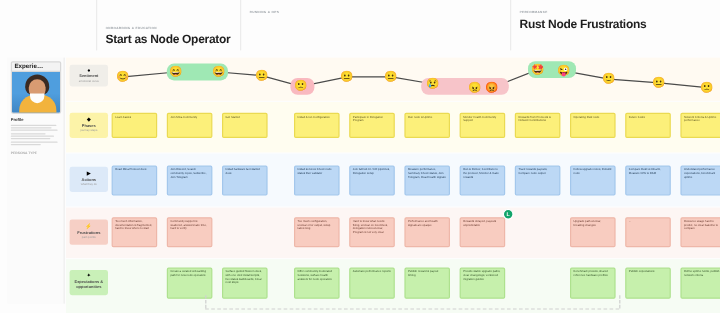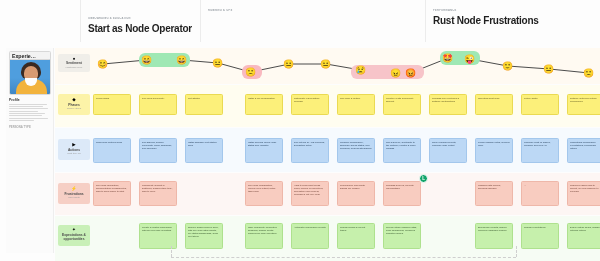--- a/index.html
+++ b/index.html
@@ -118,21 +118,21 @@
 
   .dashed-link { position: absolute; border-bottom: .6px dashed #cfcfcf; }
   .dashed-v    { position: absolute; border-left: .6px dashed #cfcfcf; }
 </style>
 </head>
 <body>
 
 <div id="canvas">
 
   <div id="headers">
-      <div class="hdr-band" style="left: 80px; width: 110px; padding-left: 8px; padding-top: 7px; margin-top: 10px;">
+      <div class="hdr-band" style="left: 80px; width: 110px; padding-left: 8px; padding-top: 22px;">
         <div class="hdr-kicker">ONBOARDING &amp; EDUCATION</div>
         <div class="hdr-title">Start as Node Operator</div>
       </div>
       <div class="hdr-sep" style="left: 80px;"></div>
       <div class="hdr-band" style="left: 200px; width: 215px; padding-left: 8px; padding-top: 9px;">
         <div class="hdr-kicker">RUNNING &amp; OPS</div>
       </div>
       <div class="hdr-sep" style="left: 200px;"></div>
       <div class="hdr-band" style="left: 425px; width: 175px; padding-left: 8px; padding-top: 9px;">
         <div class="hdr-kicker">PERFORMANCE</div>

